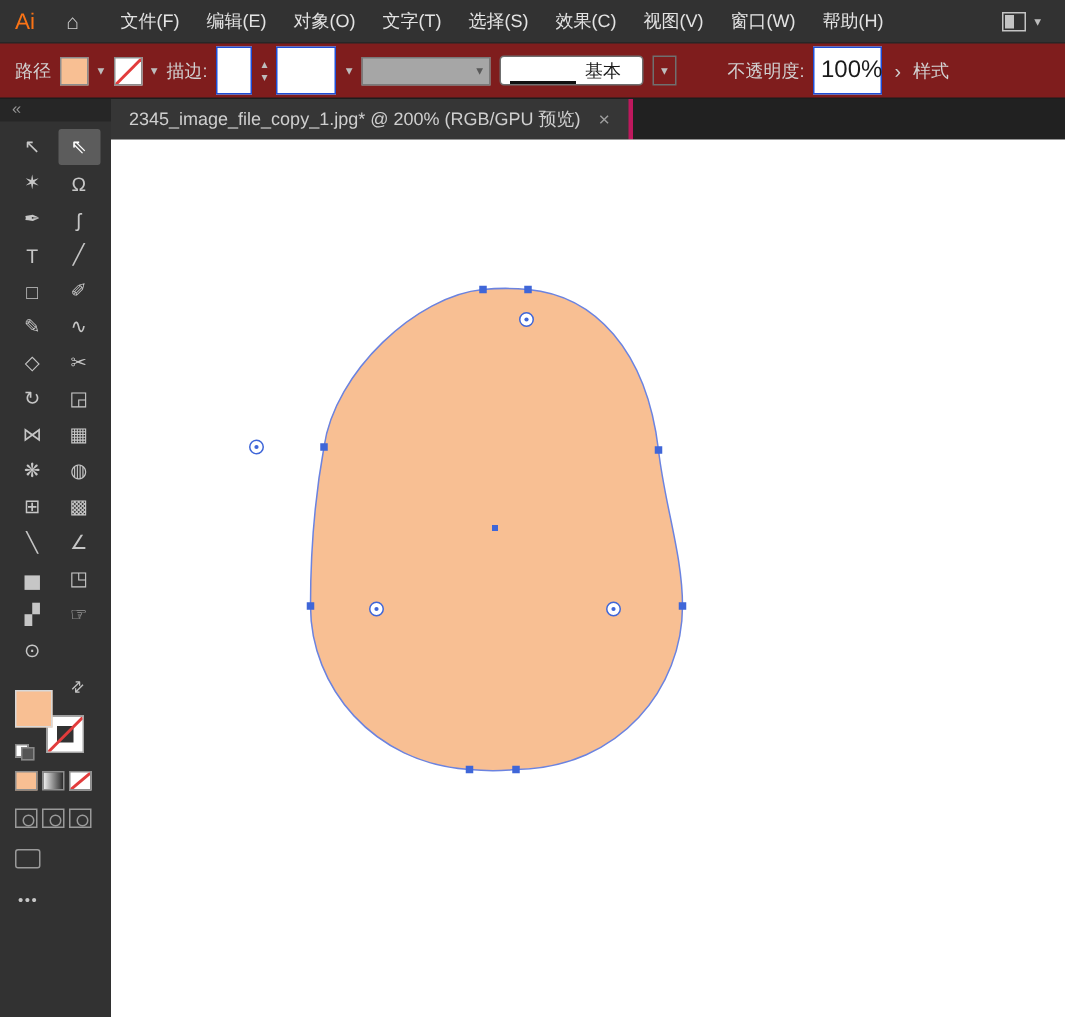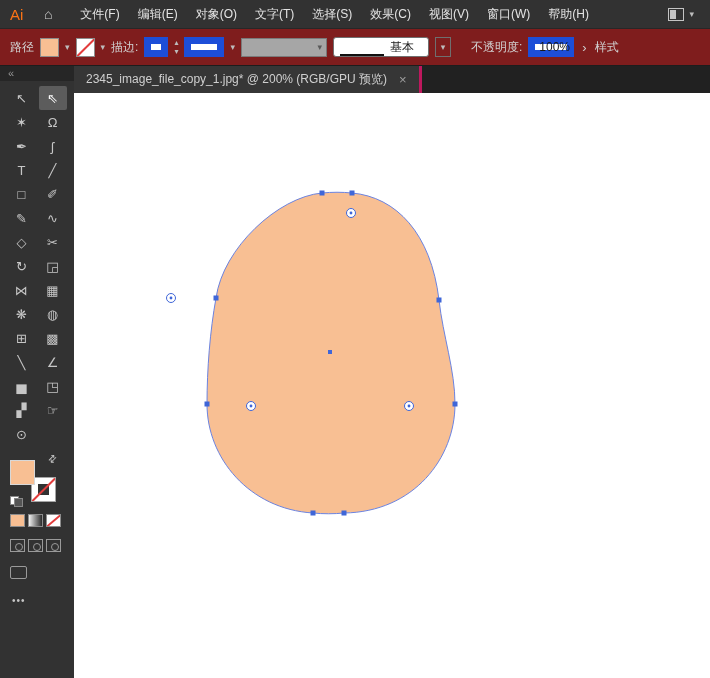--- a/index.html
+++ b/index.html
@@ -17,31 +17,31 @@
   .ws-icon::before{content:"";position:absolute;left:1px;top:1px;bottom:1px;width:6px;background:#c4c4c4}
   .caret{color:#bdbdbd;font-size:9px;line-height:1}
 
   
   .controlbar{height:38px;min-height:38px;display:flex;align-items:center;background:#7f1d1d;border-top:1px solid #272727;border-bottom:1px solid #1d1d1d;color:#d2d2d2;font-size:12px;padding:0 10px;gap:6px;white-space:nowrap;overflow:hidden}
   .cswatch{width:19px;height:19px;border:1px solid #8d8d8d;flex:none}
   .nonec{background:#fff;position:relative;overflow:hidden}
   .nonec::before{content:"";position:absolute;left:-4px;right:-4px;top:8px;height:2px;background:#e23c3c;transform:rotate(-45deg)}
   .spin{display:flex;flex-direction:column;gap:1px}
   .spin .caret{font-size:8px}
-  .wbox{height:20px;background:#fff;border:7px solid #1d4ed8;color:#1a1a1a;display:flex;align-items:center;padding:0 4px;font-size:12px;flex:none}
+  .wbox{height:32px;background:#fff;border:1px solid #1d4ed8;color:#1a1a1a;display:flex;align-items:center;padding:0 4px;font-size:16px;flex:none}
   .blank{width:24px}
   .blank2{width:40px}
   .opacity{width:46px}
   .profile{width:86px;height:19px;background:#a6a6a6;border:1px solid #7a7a7a;display:flex;align-items:center;justify-content:flex-end;padding-right:4px;flex:none}
   .profile .caret{color:#5a5a5a}
   .stylepill{width:96px;height:20px;background:#fff;border:1px solid #6f6f6f;border-radius:3px;display:flex;align-items:flex-end;gap:6px;padding:0 6px;color:#1a1a1a;flex:none}
   .sline{display:block;width:44px;height:2px;background:#111}
   .caretbox{width:16px;height:20px;border:1px solid #6f6f6f;display:flex;align-items:center;justify-content:center;flex:none}
   .chev{color:#cfcfcf;font-size:13px;margin:0 2px}
-  .op-lbl{margin-left:14px}
+  .op-lbl{margin-left:28px}
 
   
   .mainrow{flex:1;display:flex;min-height:0}
 
   
   .side{width:74px;min-width:74px;background:#323232;display:flex;flex-direction:column}
   .dock-header{height:15px;background:#262626;color:#969696;font-size:11px;line-height:14px;padding-left:8px}
   .tools{display:grid;grid-template-columns:28px 28px;gap:0 3px;justify-content:center;padding-top:5px}
   .tool{height:24px;display:flex;align-items:center;justify-content:center;font-size:13px;color:#c6c6c6;border-radius:2px;cursor:default}
   .tool.active{background:#5c5c5c;color:#fff}

